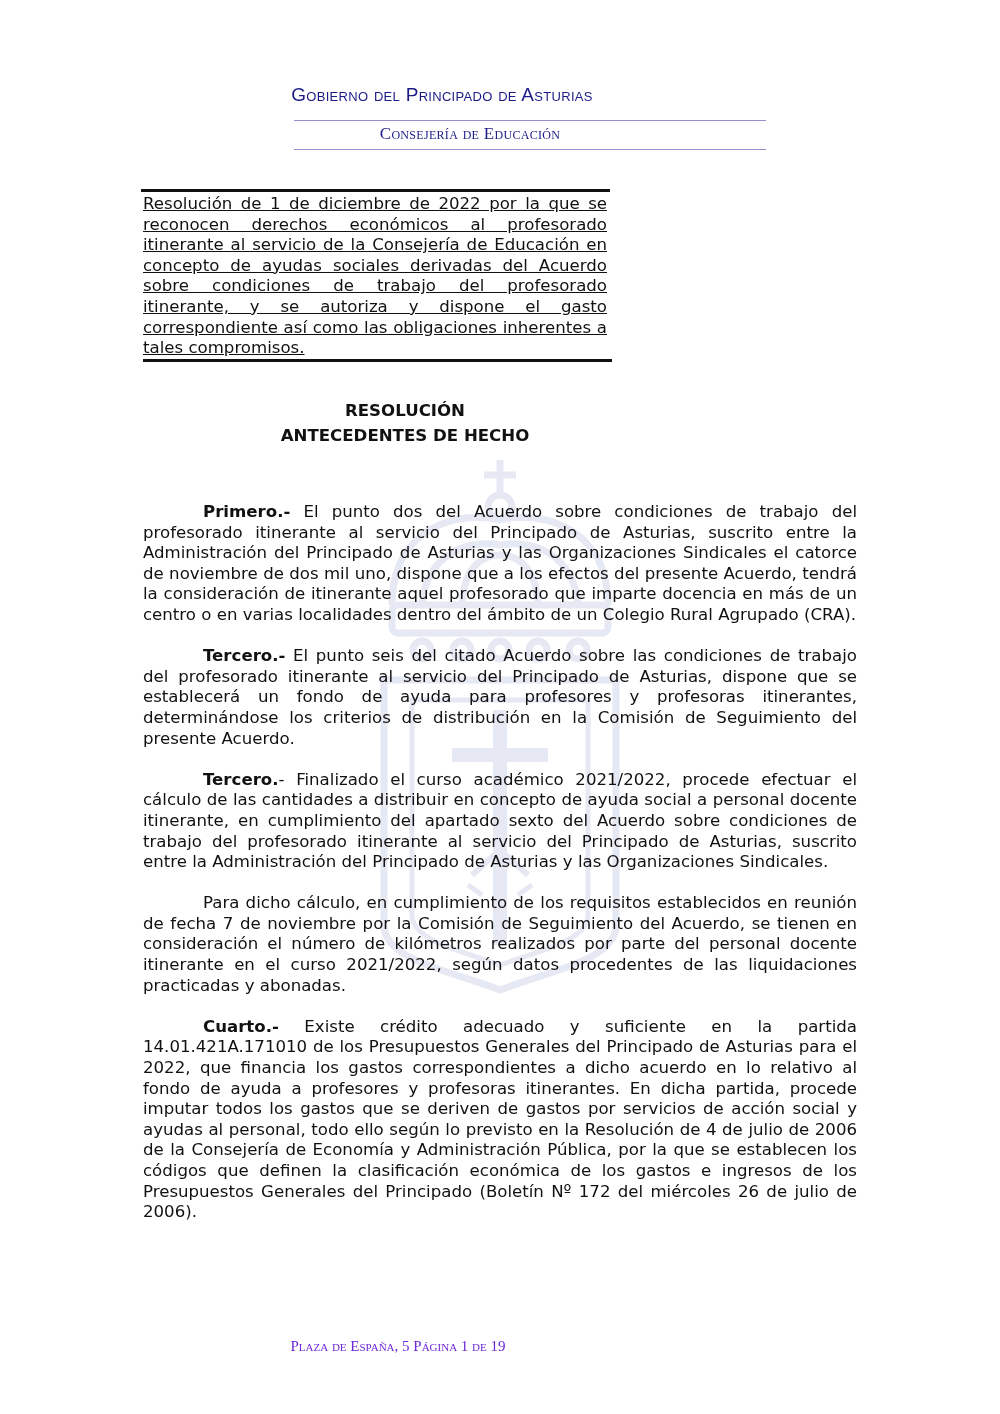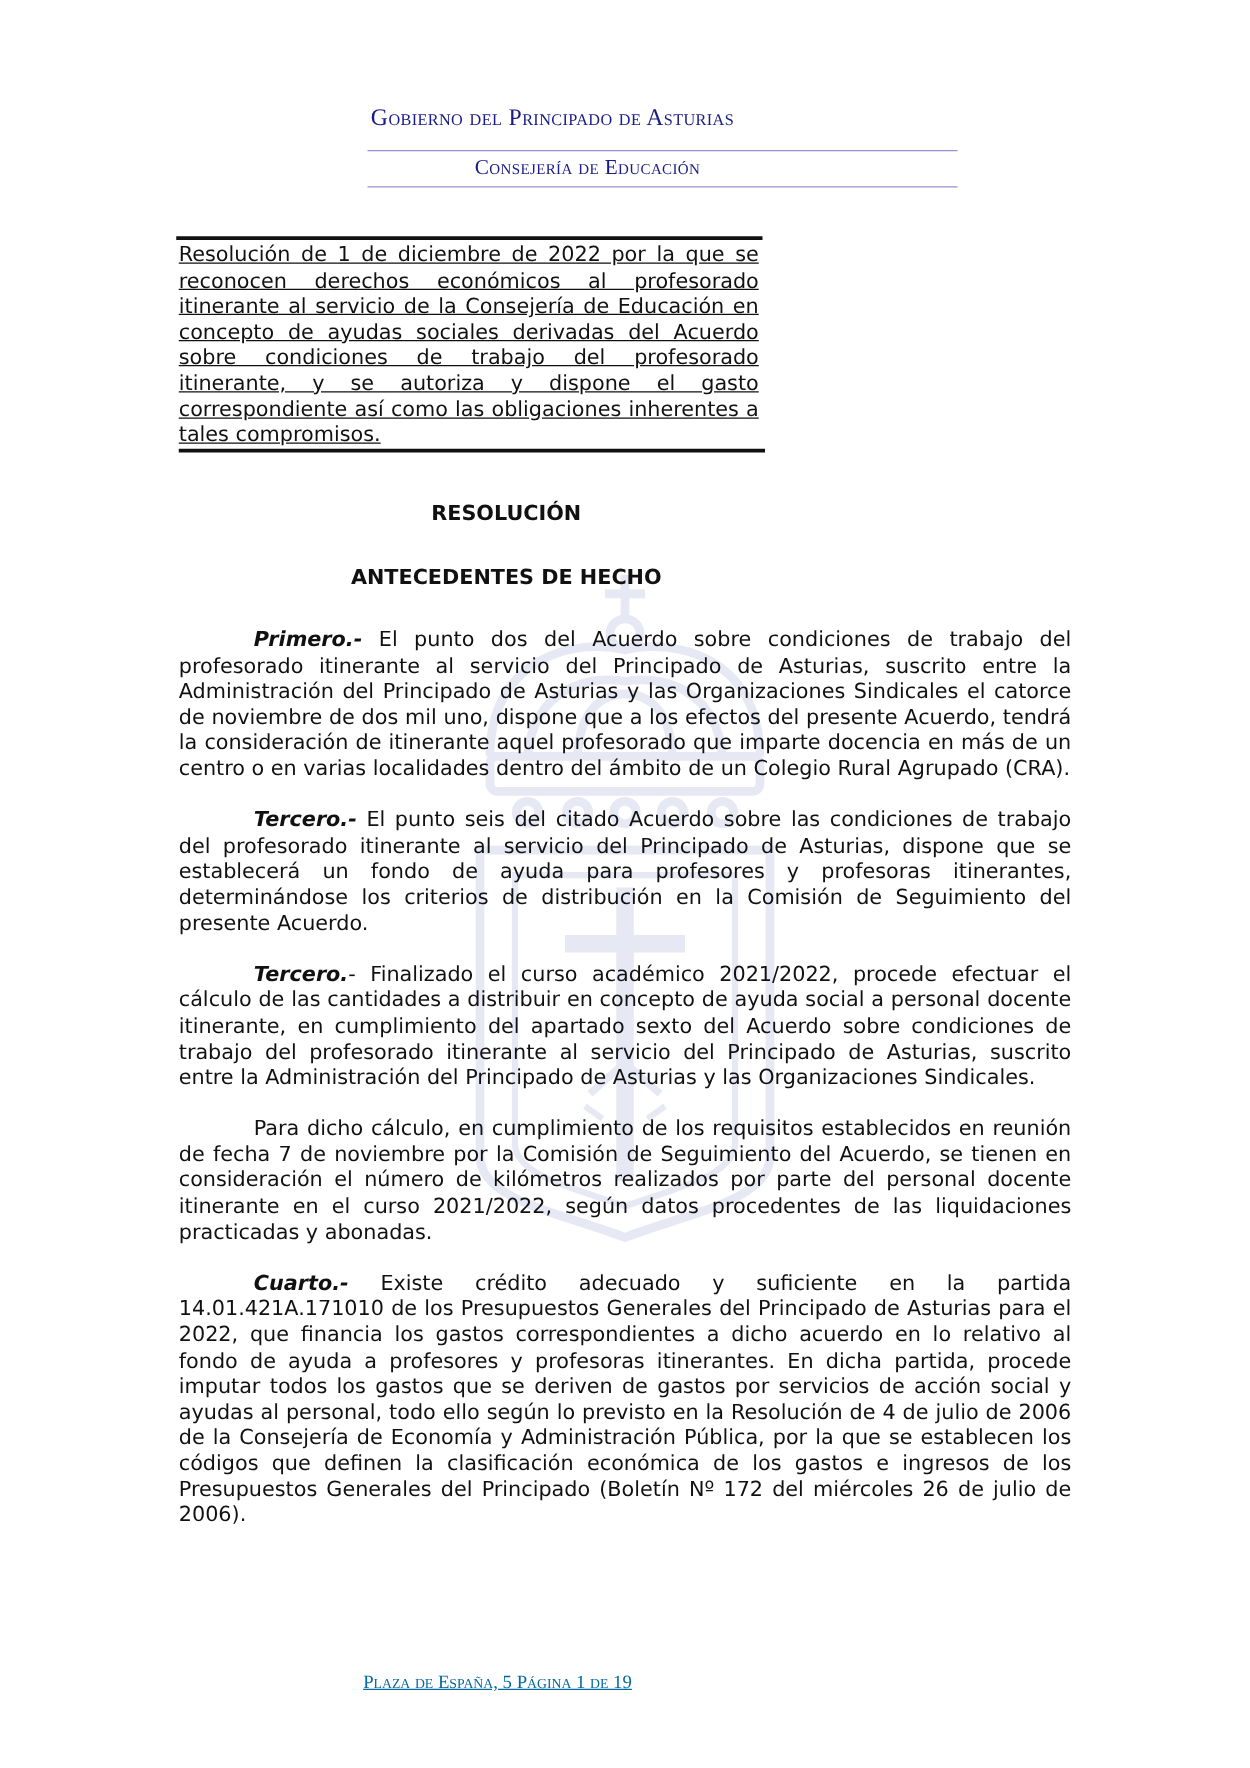--- a/index.html
+++ b/index.html
@@ -6,21 +6,21 @@
     body {
       width: 1000px; height: 1414px; position: relative; overflow: hidden;
       font-family: "DejaVu Sans", sans-serif; color: #111111;
     }
     .watermark {
       position: absolute; left: 372px; top: 455px; width: 256px; height: 540px;
       pointer-events: none; z-index: 0;
     }
     .hdr-title {
       position: absolute; left: 0; width: 884px; top: 84px; text-align: center;
-      font-family: Liberation Serif, serif; font-variant: small-caps;
+      font-family: Liberation Sans, sans-serif; font-variant: small-caps;
       font-size: 19px; color: #1b1b85; letter-spacing: 0.3px;
     }
     .hdr-rule {
       position: absolute; left: 294px; width: 472px; height: 1px; background: #9a8fd0;
     }
     .hdr-sub {
       position: absolute; left: 0; width: 940px; top: 124px; text-align: center;
       font-family: "Liberation Serif", serif; font-variant: small-caps;
       font-size: 17px; color: #1b1b85; letter-spacing: 0.3px;
     }
@@ -38,25 +38,25 @@
       position: absolute; left: 0; width: 810px; text-align: center;
       font-weight: bold; font-size: 16.6px; z-index: 1;
     }
     .body {
       position: absolute; left: 143px; top: 502px; width: 714px; z-index: 1;
     }
     .para {
       font-size: 16.6px; line-height: 20.6px; text-align: justify; margin: 0 0 20.6px 0;
       text-indent: 60px;
     }
-    .para b { font-weight: bold; font-style: italic; }
+    .para b { font-weight: bold; }
     .footer {
       position: absolute; left: 0; width: 796px; top: 1338px; text-align: center;
       font-family: "Liberation Serif", serif; font-variant: small-caps;
-      font-size: 15px; color: #0369a1; text-decoration: underline;
+      font-size: 15px; color: #6d28d9;
     }
   </style>
 </head>
 <body>
 
 <svg class="watermark" viewBox="0 0 256 540" fill="none" stroke="#e6e8f3" stroke-width="7">
 
   <line x1="128" y1="5" x2="128" y2="40"></line>
   <line x1="112" y1="20" x2="144" y2="20"></line>
   <circle cx="128" cy="52" r="12"></circle>
@@ -84,21 +84,21 @@
 <div class="hdr-sub">Consejería de Educación</div>
 <div class="hdr-rule" style="top:149px"></div>
 
 <div class="summary-box">
   <div class="rule-top"></div>
   <div class="summary-text">Resolución de 1 de diciembre de 2022 por la que se reconocen derechos económicos al profesorado itinerante al servicio de la Consejería de Educación en concepto de ayudas sociales derivadas del Acuerdo sobre condiciones de trabajo del profesorado itinerante, y se autoriza y dispone el gasto correspondiente así como las obligaciones inherentes a tales compromisos.</div>
   <div class="rule-bottom"></div>
 </div>
 
 <div class="heading" style="top:401px">RESOLUCIÓN</div>
-<div class="heading" style="top:452px">ANTECEDENTES DE HECHO</div>
+<div class="heading" style="top:426px">ANTECEDENTES DE HECHO</div>
 
 <div class="body">
   <p class="para"><b>Primero.-</b><span> El punto dos del Acuerdo sobre condiciones de trabajo del profesorado itinerante al servicio del Principado de Asturias, suscrito entre la Administración del Principado de Asturias y las Organizaciones Sindicales el catorce de noviembre de dos mil uno, dispone que a los efectos del presente Acuerdo, tendrá la consideración de itinerante aquel profesorado que imparte docencia en más de un centro o en varias localidades dentro del ámbito de un Colegio Rural Agrupado (CRA).</span></p>
   <p class="para"><b>Tercero.-</b><span> El punto seis del citado Acuerdo sobre las condiciones de trabajo del profesorado itinerante al servicio del Principado de Asturias, dispone que se establecerá un fondo de ayuda para profesores y profesoras itinerantes, determinándose los criterios de distribución en la Comisión de Seguimiento del presente Acuerdo.</span></p>
   <p class="para"><b>Tercero.</b><span>- Finalizado el curso académico 2021/2022, procede efectuar el cálculo de las cantidades a distribuir en concepto de ayuda social a personal docente itinerante, en cumplimiento del apartado sexto del Acuerdo sobre condiciones de trabajo del profesorado itinerante al servicio del Principado de Asturias, suscrito entre la Administración del Principado de Asturias y las Organizaciones Sindicales.</span></p>
   <p class="para"><b></b><span>Para dicho cálculo, en cumplimiento de los requisitos establecidos en reunión de fecha 7 de noviembre por la Comisión de Seguimiento del Acuerdo, se tienen en consideración el número de kilómetros realizados por parte del personal docente itinerante en el curso 2021/2022, según datos procedentes de las liquidaciones practicadas y abonadas.</span></p>
   <p class="para"><b>Cuarto.-</b><span> Existe crédito adecuado y suficiente en la partida 14.01.421A.171010 de los Presupuestos Generales del Principado de Asturias para el 2022,  que financia los gastos correspondientes a dicho acuerdo en lo relativo al fondo de ayuda a profesores y profesoras itinerantes. En dicha partida, procede imputar todos los gastos que se deriven de gastos por servicios de acción social y ayudas al personal, todo ello según lo previsto en la Resolución de 4 de julio de 2006 de la Consejería de Economía y Administración Pública, por la que se establecen los códigos que definen la clasificación económica de los gastos e ingresos de los Presupuestos  Generales del Principado (Boletín Nº 172 del miércoles 26 de julio de 2006).</span></p>
 </div>
 
 <div class="footer">Plaza de España, 5 Página 1 de 19</div>

